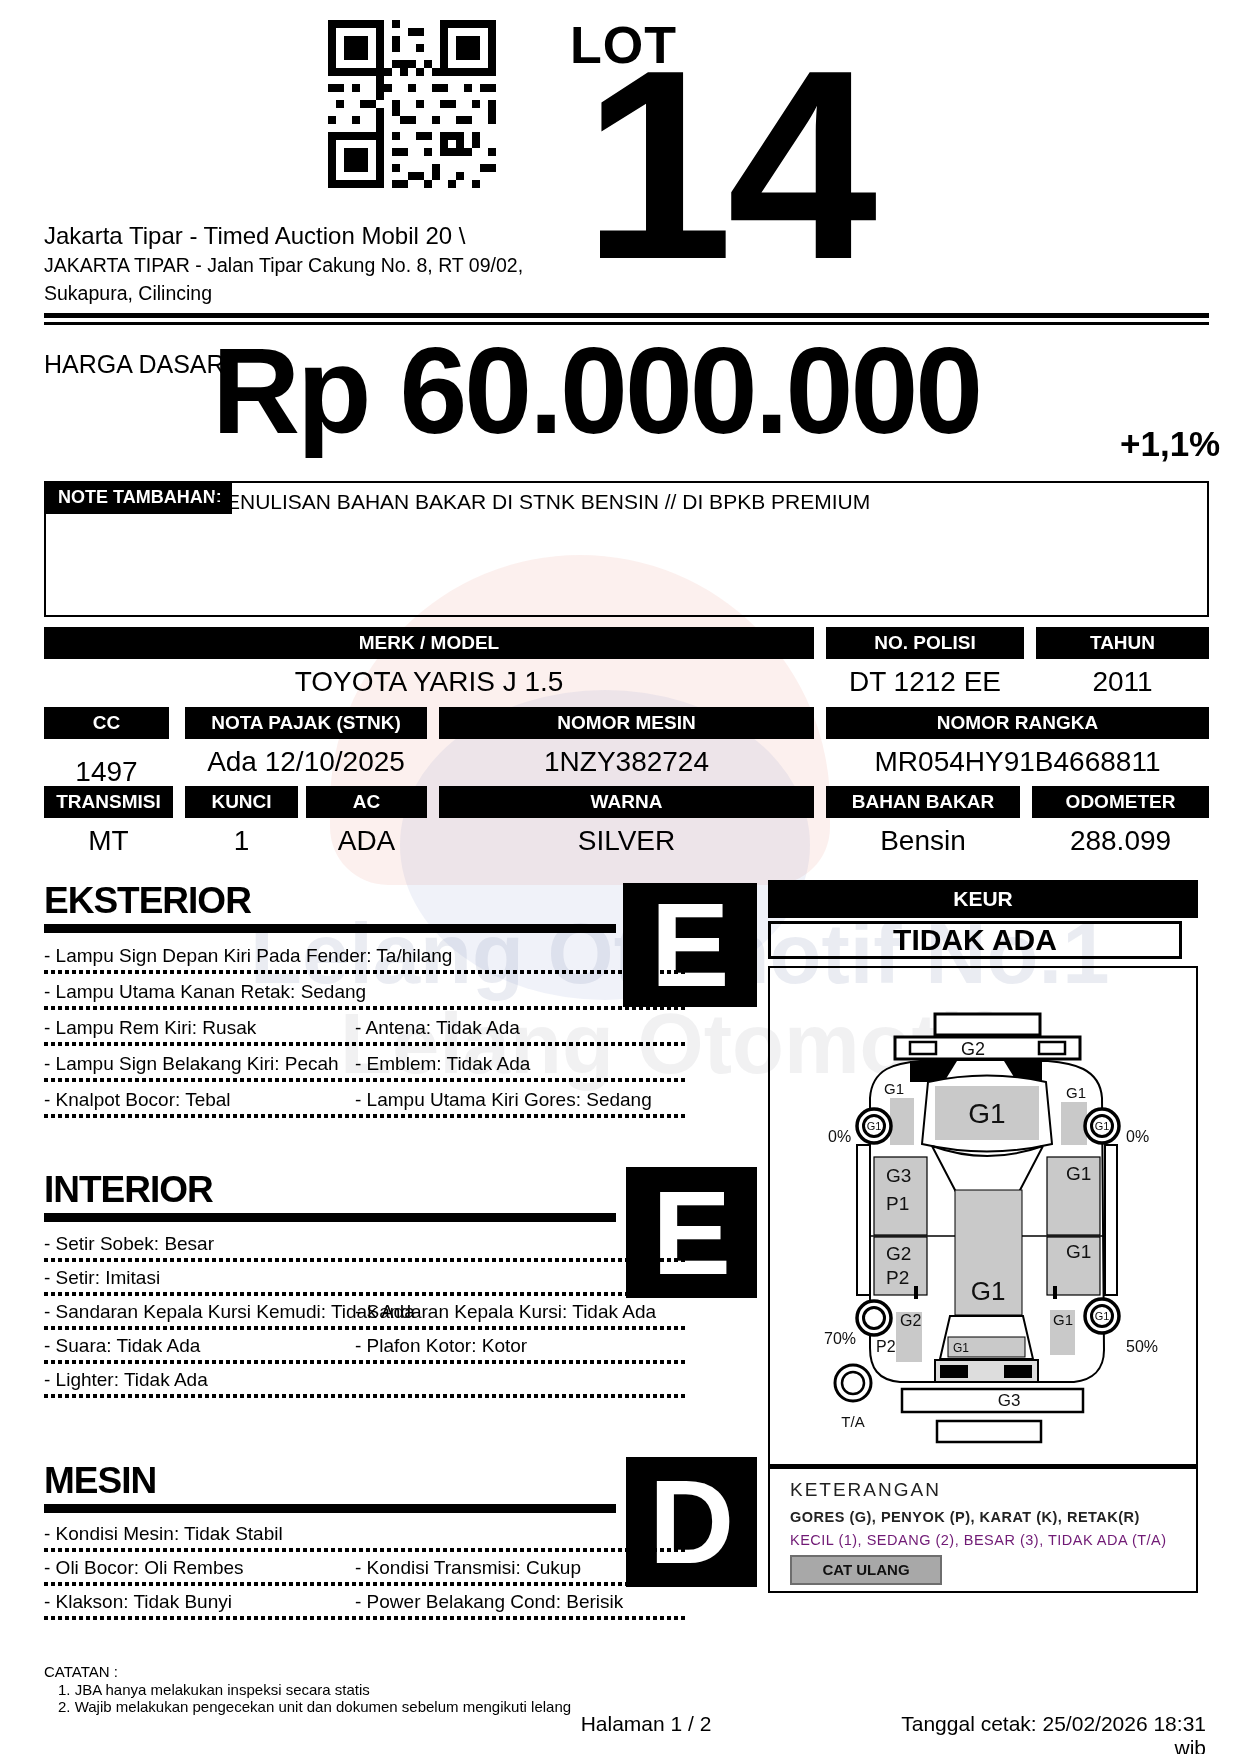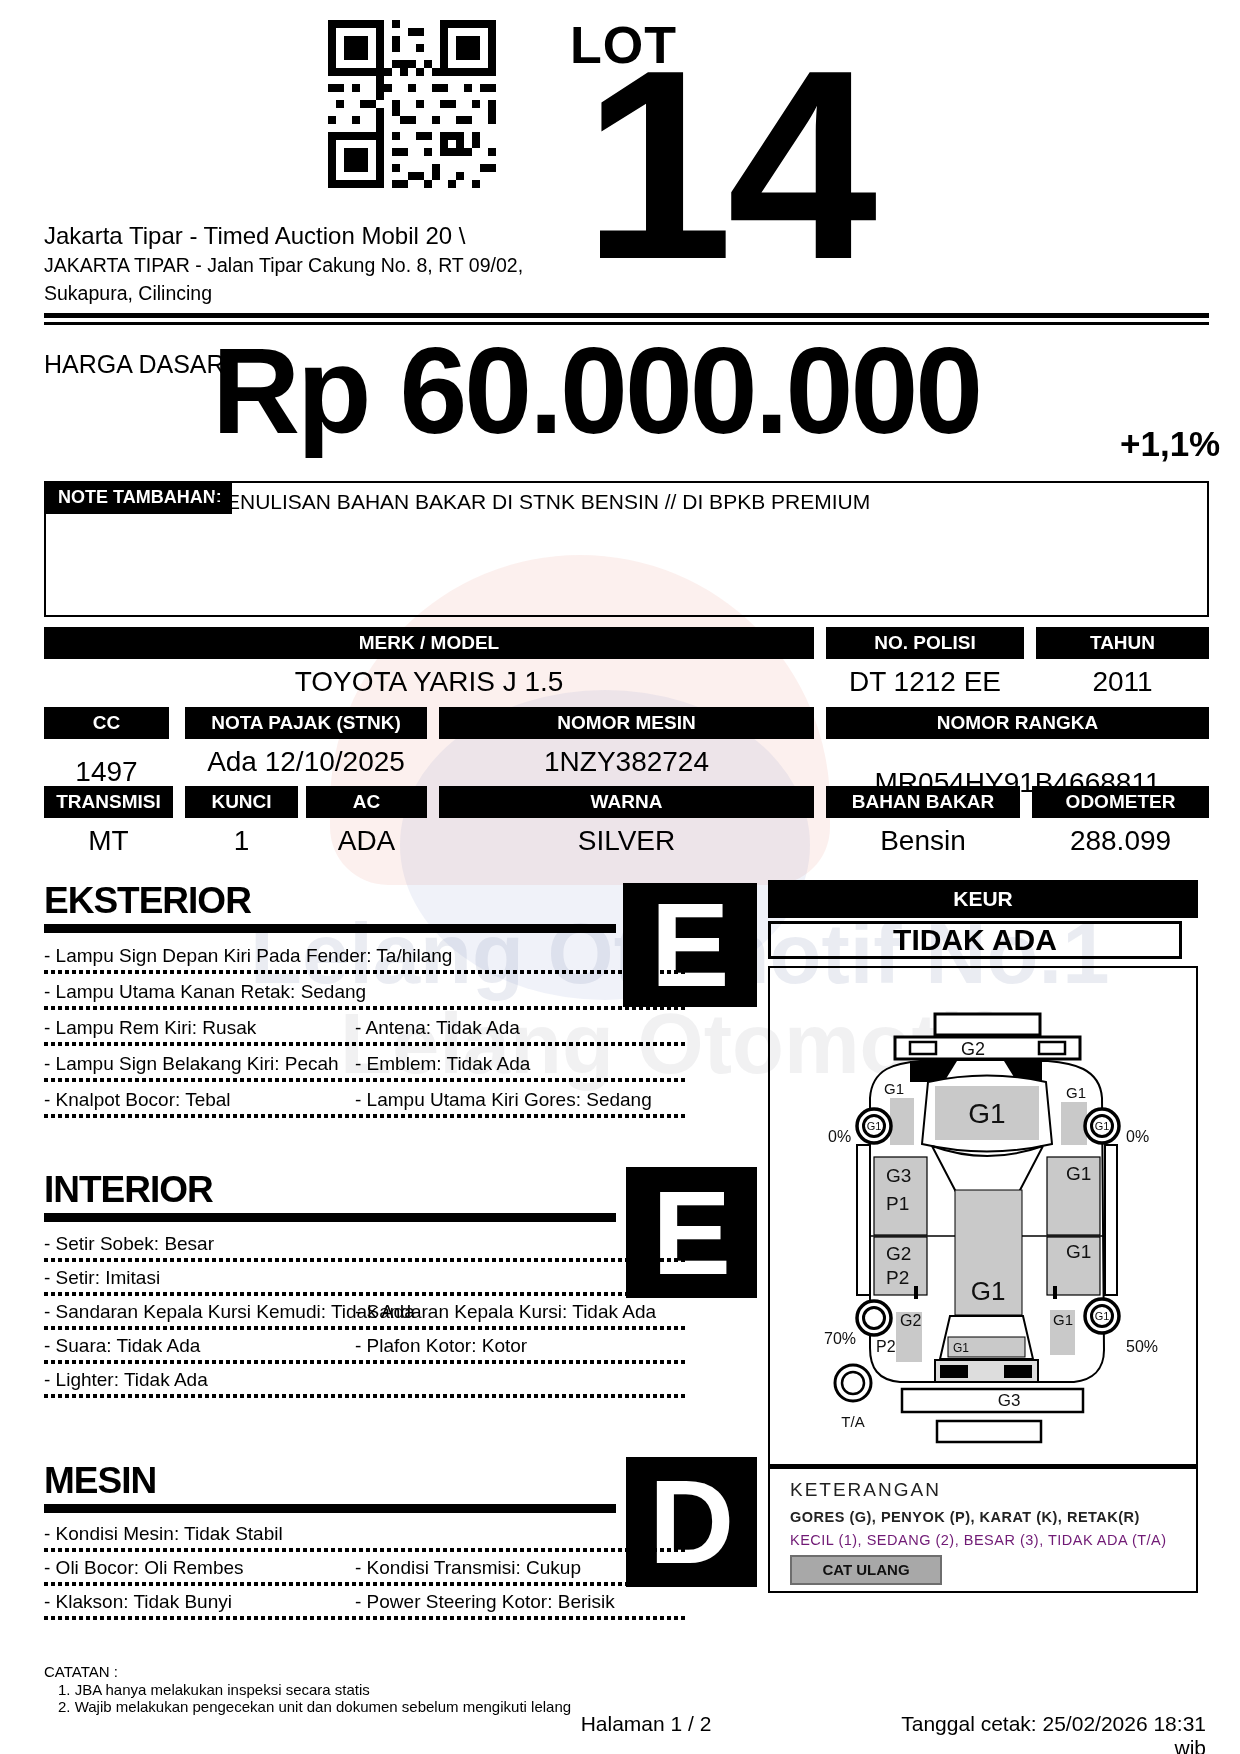--- a/index.html
+++ b/index.html
@@ -155,21 +155,21 @@
   <div class="tv z1" style="left:826px;top:662px;width:198px;">DT 1212 EE</div>
   <div class="tv z1" style="left:1036px;top:662px;width:173px;">2011</div>
 
   <div class="th z1" style="left:44px;top:707px;width:125px;">CC</div>
   <div class="th z1" style="left:185px;top:707px;width:242px;">NOTA PAJAK (STNK)</div>
   <div class="th z1" style="left:439px;top:707px;width:375px;">NOMOR MESIN</div>
   <div class="th z1" style="left:826px;top:707px;width:383px;">NOMOR RANGKA</div>
   <div class="tv z1" style="left:44px;top:752px;width:125px;">1497</div>
   <div class="tv z1" style="left:185px;top:742px;width:242px;">Ada 12/10/2025</div>
   <div class="tv z1" style="left:439px;top:742px;width:375px;">1NZY382724</div>
-  <div class="tv z1" style="left:826px;top:742px;width:383px;margin-top:21px;">MR054HY91B4668811</div>
+  <div class="tv z1" style="left:826px;top:742px;width:383px;">MR054HY91B4668811</div>
 
   <div class="th z1" style="left:44px;top:786px;width:129px;">TRANSMISI</div>
   <div class="th z1" style="left:185px;top:786px;width:113px;">KUNCI</div>
   <div class="th z1" style="left:306px;top:786px;width:121px;">AC</div>
   <div class="th z1" style="left:439px;top:786px;width:375px;">WARNA</div>
   <div class="th z1" style="left:826px;top:786px;width:194px;">BAHAN BAKAR</div>
   <div class="th z1" style="left:1032px;top:786px;width:177px;">ODOMETER</div>
   <div class="tv z1" style="left:44px;top:821px;width:129px;">MT</div>
   <div class="tv z1" style="left:185px;top:821px;width:113px;">1</div>
   <div class="tv z1" style="left:306px;top:821px;width:121px;">ADA</div>
@@ -236,21 +236,21 @@
     <div class="irow h34">
       <span class="c1">- Kondisi Mesin: Tidak Stabil</span>
       <span class="c2"></span>
     </div>
     <div class="irow h34">
       <span class="c1">- Oli Bocor: Oli Rembes</span>
       <span class="c2">- Kondisi Transmisi: Cukup</span>
     </div>
     <div class="irow h34">
       <span class="c1">- Klakson: Tidak Bunyi</span>
-      <span class="c2">- Power Steering Kotor: Berisik</span>
+      <span class="c2">- Power Belakang Cond: Berisik</span>
     </div>
   </div>
 
   <div class="keur-bar z1" style="left:768px;top:880px;width:430px;height:38px;">KEUR</div>
   <div class="keur-val z1" style="left:768px;top:921px;width:414px;height:38px;">TIDAK ADA</div>
 
   <div class="dg-box z1" style="left:768px;top:966px;width:426px;height:496px;">
     <svg width="426" height="496" viewBox="0 0 426 496">
 
       <path d="M150,93 L278,93 C302,95 330,100 332,130 L334,382 C334,402 322,412 304,414 L130,414 C108,412 100,400 100,380 L100,130 C102,100 126,95 150,93 Z" fill="#fff" stroke="#000" stroke-width="2"></path>

